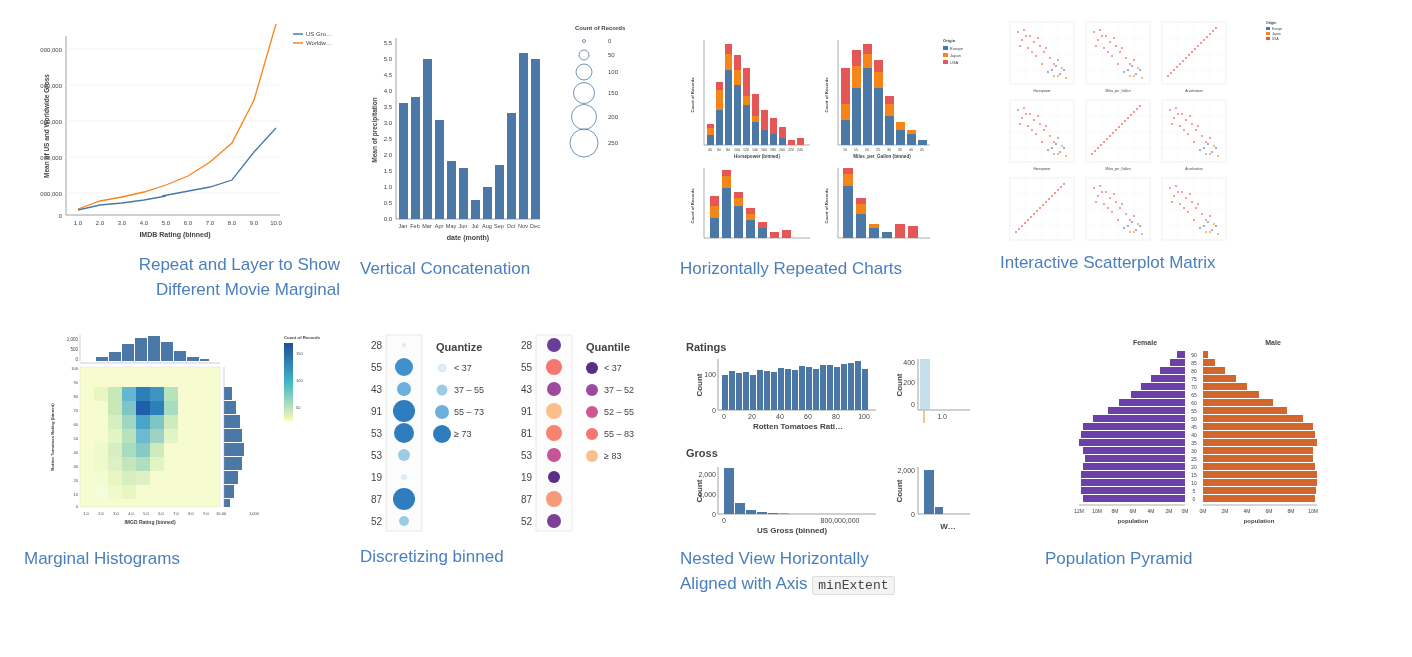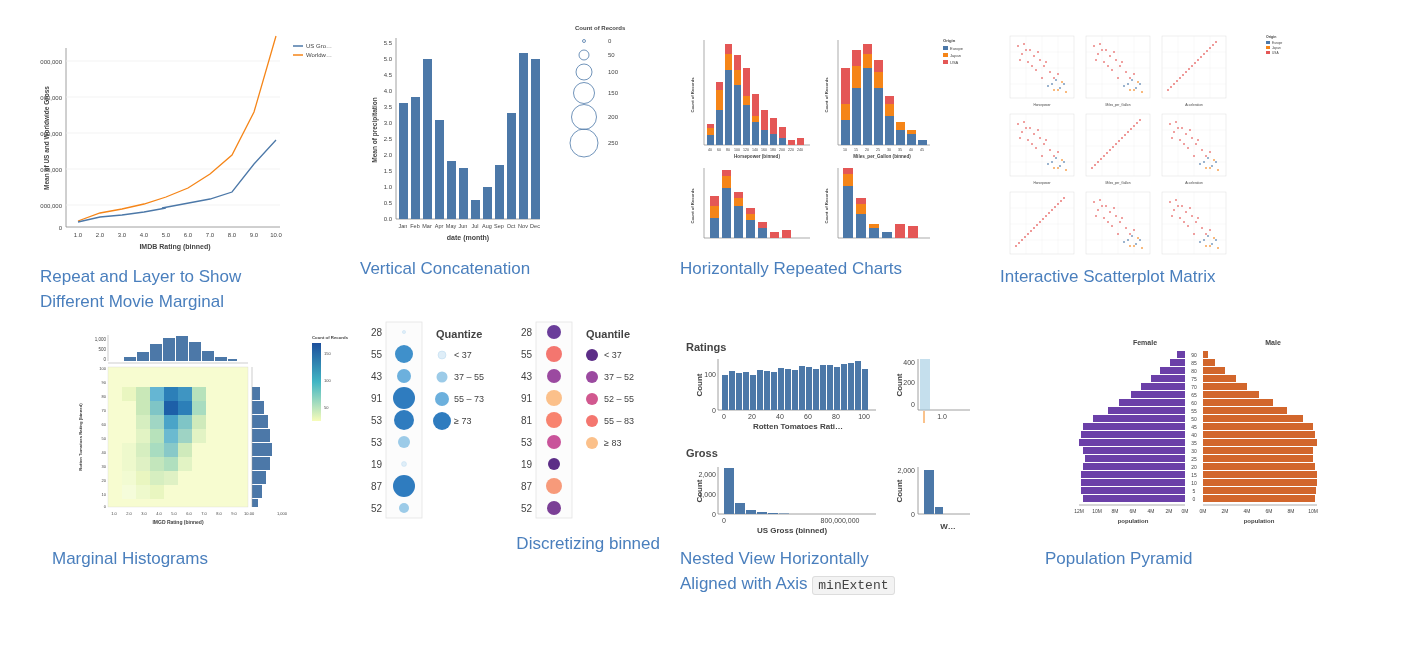--- a/index.html
+++ b/index.html
@@ -23,21 +23,21 @@
     padding:1px 5px;color:#444;white-space:nowrap;
   }
   svg{display:block;}
   text{font-family:"Liberation Sans", sans-serif;fill:#444;}
 </style>
 </head>
 <body>
 
 <div class="gallery">
 
-  <div class="cell" style="left:40px;top:18px;width:310px;">
+  <div class="cell" style="left:40px;top:6px;width:310px;text-align:right;">
     <div class="thumb">
       <svg width="300" height="240" viewBox="0 0 300 240">
         <g font-size="6" fill="#555">
           <text x="22" y="46" text-anchor="end">250,000,000</text>
           <text x="22" y="82" text-anchor="end">200,000,000</text>
           <text x="22" y="118" text-anchor="end">150,000,000</text>
           <text x="22" y="154" text-anchor="end">100,000,000</text>
           <text x="22" y="190" text-anchor="end">50,000,000</text>
           <text x="22" y="212" text-anchor="end">0</text>
         </g>
@@ -294,21 +294,21 @@
           <circle cx="224" cy="133" r="14" fill="none" stroke="#4c78a8" stroke-width="0.8"></circle>
             <text x="248" y="135" font-size="6">250</text>
         </g>
       </svg>
     </div>
     <div class="caption">
       <div>Vertical Concatenation</div>
     </div>
   </div>
 
-  <div class="cell" style="left:1000px;top:18px;width:300px;">
+  <div class="cell" style="left:1000px;top:4px;width:300px;">
     <div class="thumb">
       <svg width="300" height="240" viewBox="0 0 300 240">
         <defs>
           <g id="cloudA">
             <g fill="#e45756" opacity="0.75">
               <circle cx="10" cy="12" r="1"></circle>
                 <circle cx="16" cy="10" r="1"></circle>
                 <circle cx="22" cy="16" r="1"></circle>
               <circle cx="14" cy="20" r="1"></circle>
                 <circle cx="26" cy="22" r="1"></circle>
@@ -455,21 +455,21 @@
           <rect x="266" y="33" width="4" height="3" fill="#e45756"></rect>
             <text x="272" y="36" font-size="3.2">USA</text>
         </g>
       </svg>
     </div>
     <div class="caption">
       <div>Interactive Scatterplot Matrix</div>
     </div>
   </div>
 
-  <div class="cell" style="left:52px;top:325px;width:300px;">
+  <div class="cell" style="left:24px;top:325px;width:300px;">
     <div class="thumb">
       <svg width="300" height="215" viewBox="0 0 300 215">
         <g font-size="4.5" fill="#666">
           <text x="54" y="16" text-anchor="end">1,000</text>
           <text x="54" y="26" text-anchor="end">500</text>
           <text x="54" y="36" text-anchor="end">0</text>
         </g>
         <line x1="56" y1="10" x2="56" y2="36" stroke="#999" stroke-width="0.5"></line>
         <g fill="#4c78a8">
           <rect x="72" y="32" width="12" height="4"></rect>
@@ -589,21 +589,21 @@
           <text x="272" y="57" font-size="4">100</text>
           <text x="272" y="84" font-size="4">50</text>
         </g>
       </svg>
     </div>
     <div class="caption">
       <div>Marginal Histograms</div>
     </div>
   </div>
 
-  <div class="cell" style="left:360px;top:310px;width:300px;text-align:right;">
+  <div class="cell" style="left:360px;top:323px;width:300px;">
     <div class="thumb">
       <svg width="300" height="215" viewBox="0 0 300 215">
 
         <g>
           <rect x="26" y="12" width="36" height="196" fill="#fcfcfc" stroke="#e3e3e3" stroke-width="0.8"></rect>
           <g font-size="10" fill="#333" text-anchor="end">
             <text x="22" y="26">28</text>
               <text x="22" y="48">55</text>
               <text x="22" y="70">43</text>
             <text x="22" y="92">91</text>

